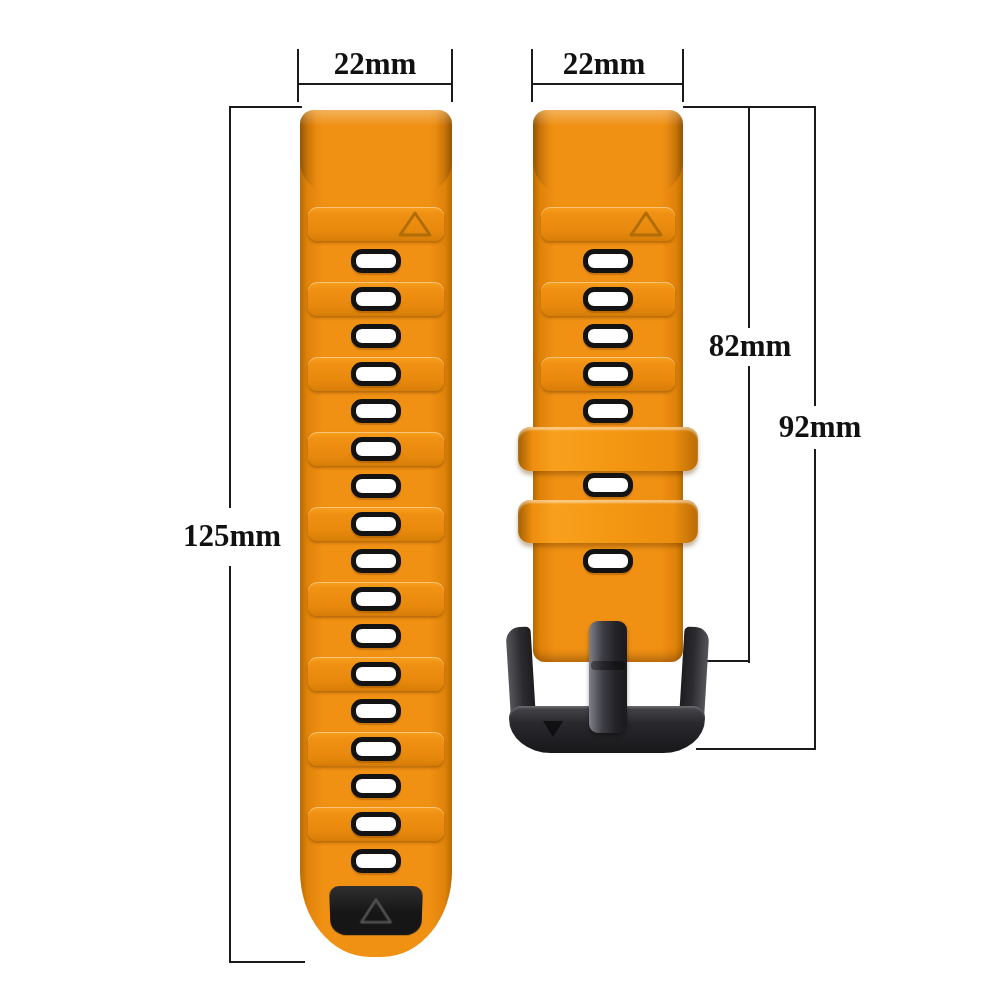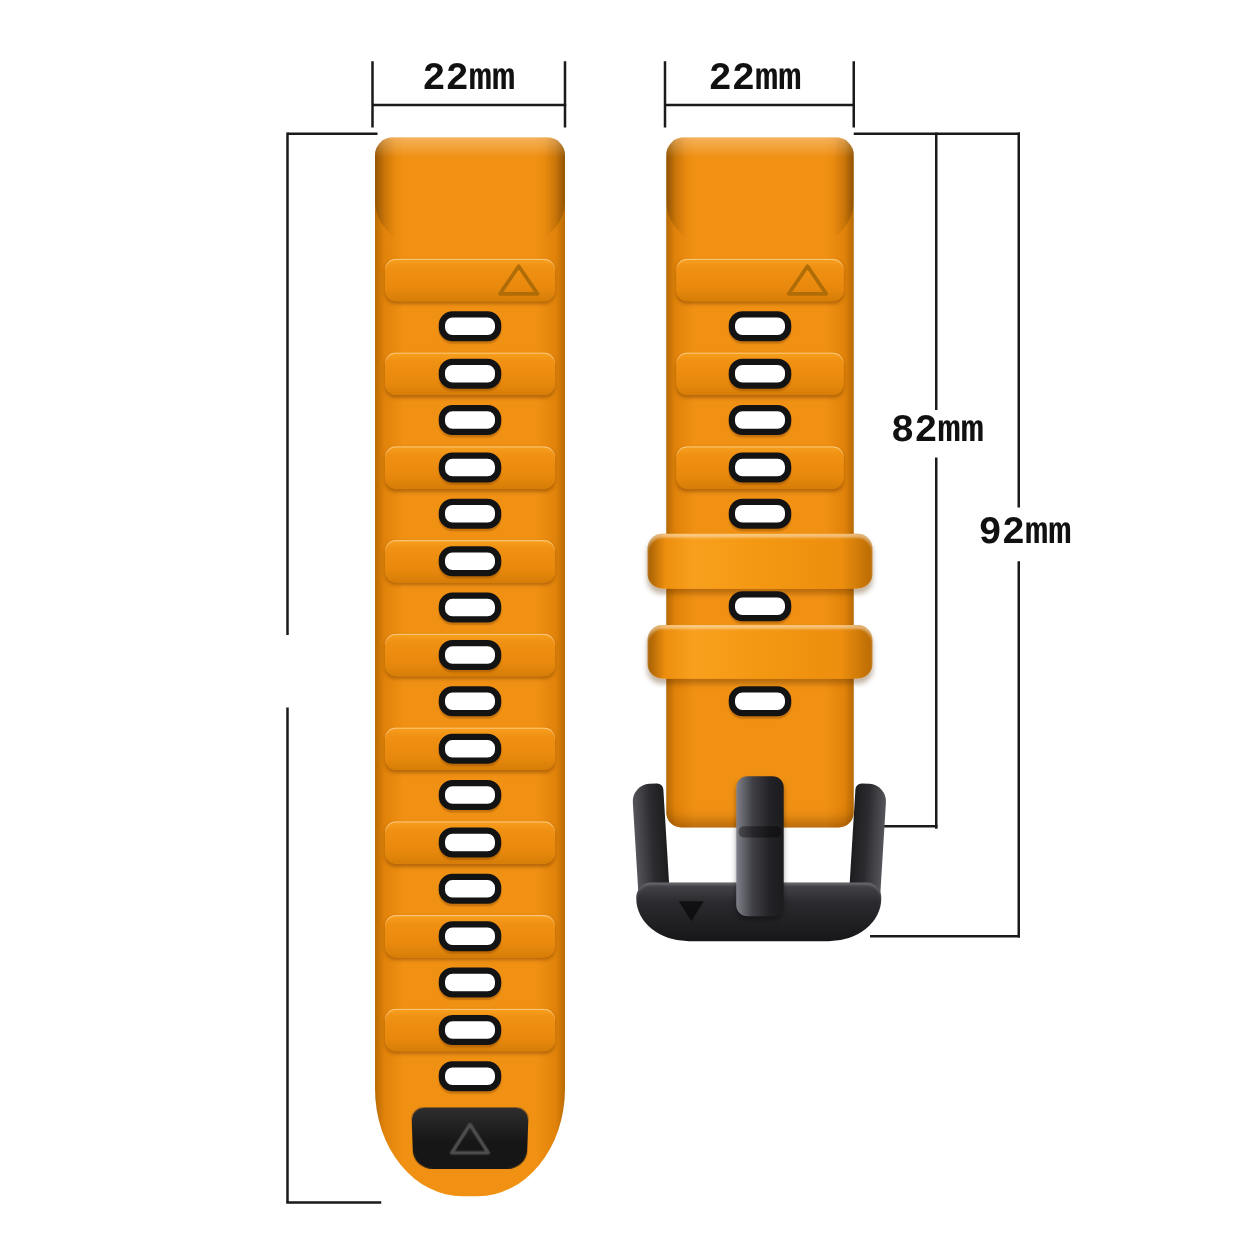--- a/index.html
+++ b/index.html
@@ -1,19 +1,19 @@
 <!DOCTYPE html>
 <html style="--bg: #FFFFFF; --dim: #1A1A1A; --txt: #111111; --o: #F09114; --oLight: #F8A01E; --oDark: #B96B04; --holeFill: #FFFFFF; --holeEdge: #131313; --tip: #161616; --buck: #2A2A2E; --buckLight: #80808A;"><head>
 <meta charset="utf-8">
 <style>
   html,body{margin:0;padding:0;background:#fff;}
   .stage{
     position:relative;width:1000px;height:1000px;overflow:hidden;
     background:var(--bg,#ffffff);
-    font-family:Liberation Mono, monospace;
+    font-family:Liberation Serif, serif;
     border-radius:20px;
   }
   
   .dl{position:absolute;background:var(--dim,#1a1a1a);}
   .dim-label{
     position:absolute;font-weight:bold;font-size:31px;line-height:34px;
     color:var(--txt,#111111);text-align:center;white-space:nowrap;
   }
   
   .strap{
@@ -110,20 +110,21 @@
 
   <div class="dl" style="left:532px;top:83px;width:152px;height:2px;"></div>
   <div class="dl" style="left:531px;top:49px;width:2px;height:53px;"></div>
   <div class="dl" style="left:682px;top:49px;width:2px;height:53px;"></div>
   <div class="dim-label" style="left:549px;top:47px;width:110px;">22mm</div>
 
   <div class="dl" style="left:230px;top:106px;width:72px;height:2px;"></div>
   <div class="dl" style="left:229px;top:106px;width:2px;height:402px;"></div>
   <div class="dl" style="left:229px;top:566px;width:2px;height:396px;"></div>
   <div class="dl" style="left:229px;top:961px;width:76px;height:2px;"></div>
+  <div class="dim-label" style="left:167px;top:519px;width:130px;">125mm</div>
 
   <div class="dl" style="left:683px;top:106px;width:133px;height:2px;"></div>
   <div class="dl" style="left:748px;top:106px;width:2px;height:222px;"></div>
   <div class="dl" style="left:748px;top:366px;width:2px;height:297px;"></div>
   <div class="dl" style="left:702px;top:660px;width:48px;height:2px;"></div>
   <div class="dim-label" style="left:695px;top:329px;width:110px;">82mm</div>
 
   <div class="dl" style="left:814px;top:106px;width:2px;height:300px;"></div>
   <div class="dl" style="left:814px;top:449px;width:2px;height:301px;"></div>
   <div class="dl" style="left:696px;top:748px;width:120px;height:2px;"></div>

